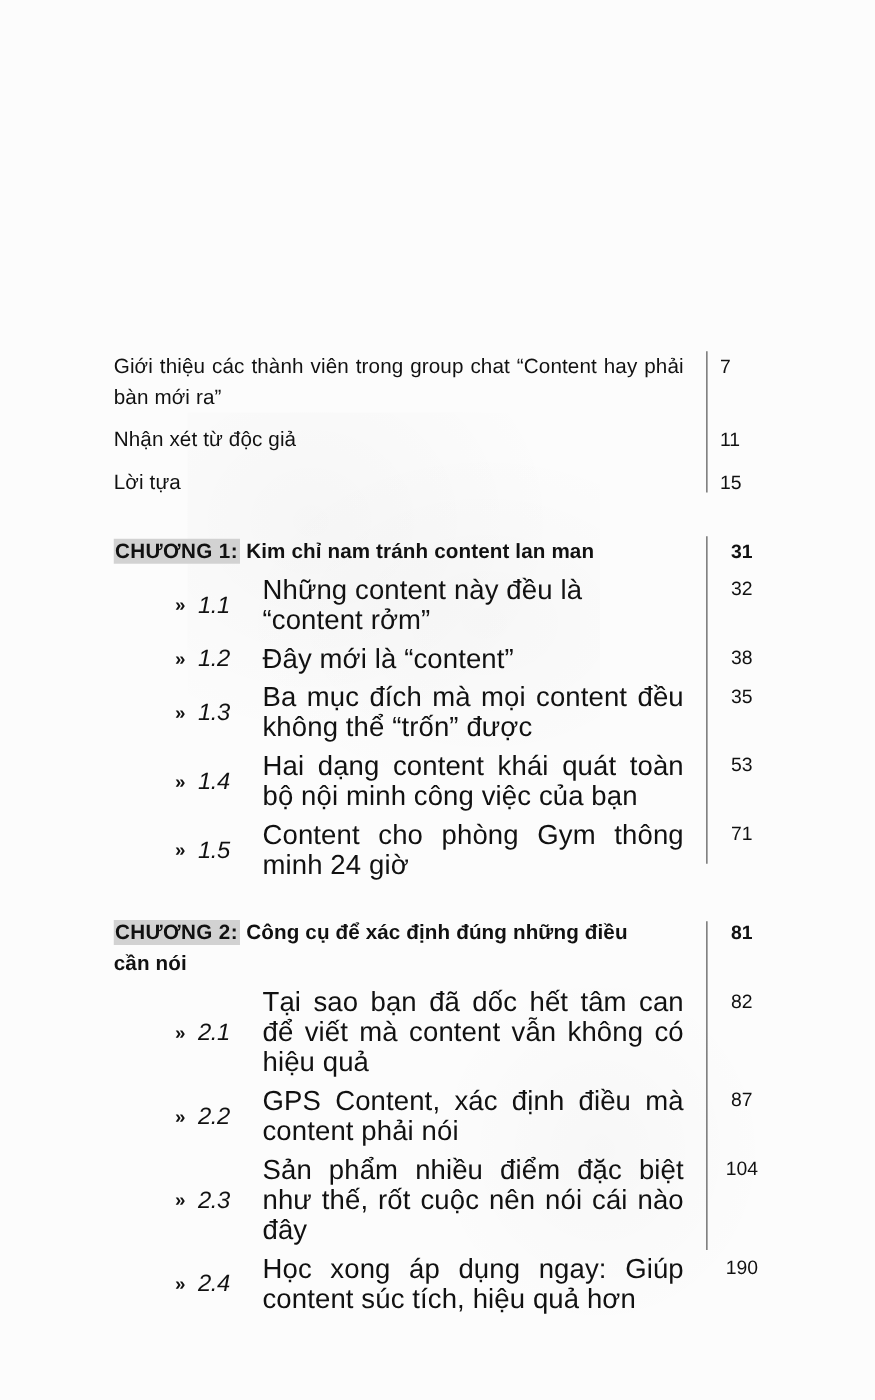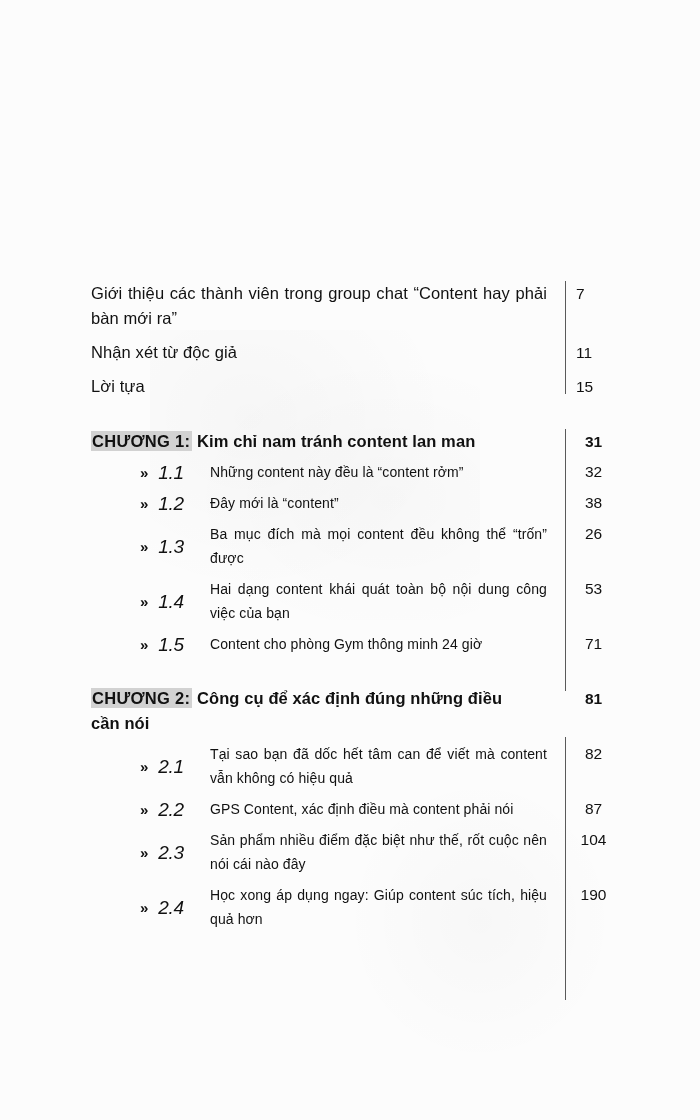--- a/index.html
+++ b/index.html
@@ -150,21 +150,21 @@
   }
   .sec-num {
     font-size: 19px;
     font-weight: normal;
     font-style: italic;
     line-height: 1;
     letter-spacing: -0.3px;
   }
   .sec-text {
     flex: 1;
-    font-size: 14px;
+    font-size: 22px;
     line-height: 24px;
     text-align: justify;
     text-align-last: left;
     letter-spacing: 0.1px;
   }
   .sec-text.one-line {
     text-align: left;
   }
   .sec-num-col {
     width: 50px;
@@ -249,30 +249,30 @@
     </div>
 
     <div class="row section-row">
       <div class="sec-label-col">
         <div class="sec-marker">
           <span class="chev">»</span>
           <span class="sec-num">1.3</span>
         </div>
         <div class="sec-text">Ba mục đích mà mọi content đều không thể “trốn” được</div>
       </div>
-      <div class="sec-num-col">26</div>
+      <div class="sec-num-col">35</div>
     </div>
 
     <div class="row section-row">
       <div class="sec-label-col">
         <div class="sec-marker">
           <span class="chev">»</span>
           <span class="sec-num">1.4</span>
         </div>
-        <div class="sec-text">Hai dạng content khái quát toàn bộ nội dung công việc của bạn</div>
+        <div class="sec-text">Hai dạng content khái quát toàn bộ nội minh công việc của bạn</div>
       </div>
       <div class="sec-num-col">53</div>
     </div>
 
     <div class="row section-row">
       <div class="sec-label-col">
         <div class="sec-marker">
           <span class="chev">»</span>
           <span class="sec-num">1.5</span>
         </div>

